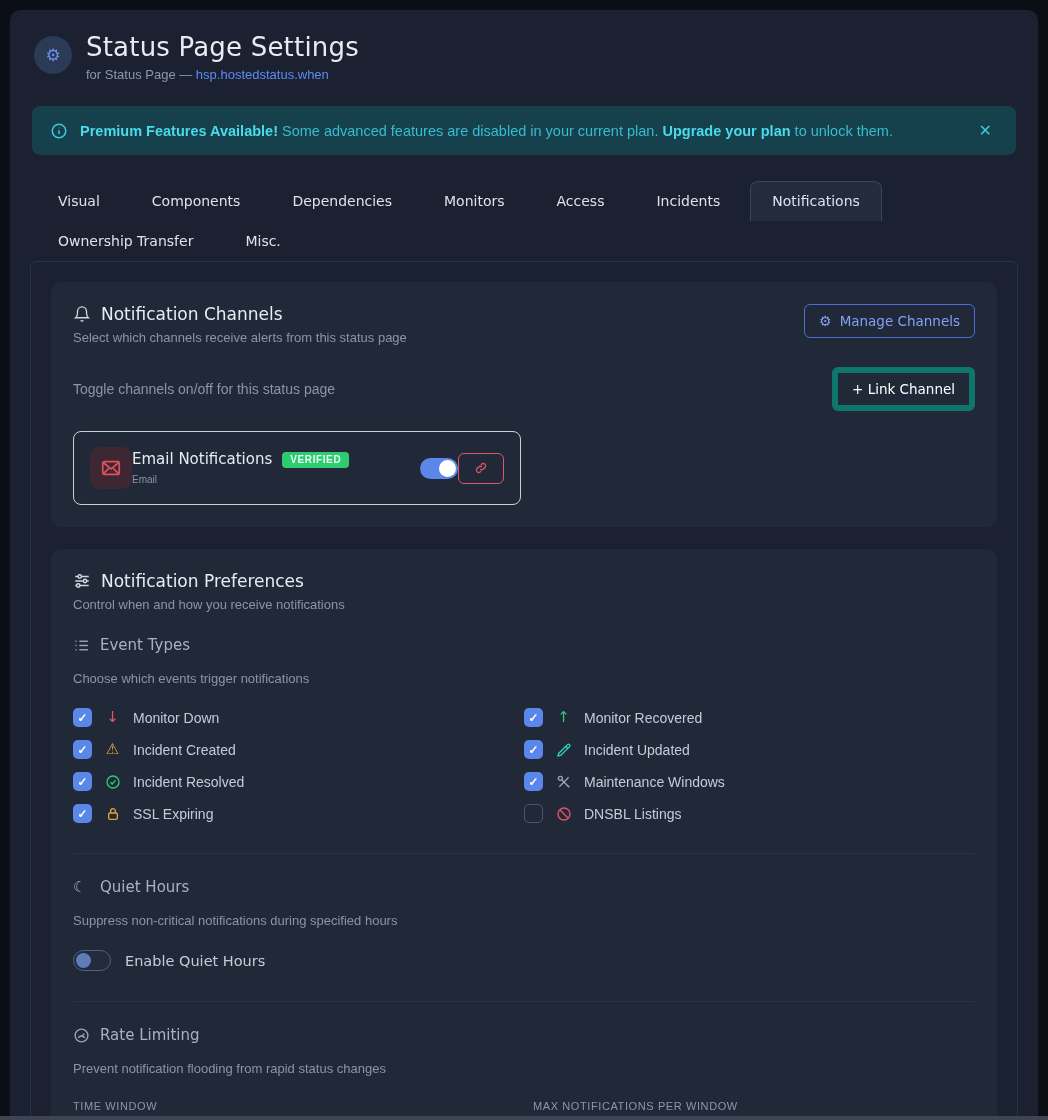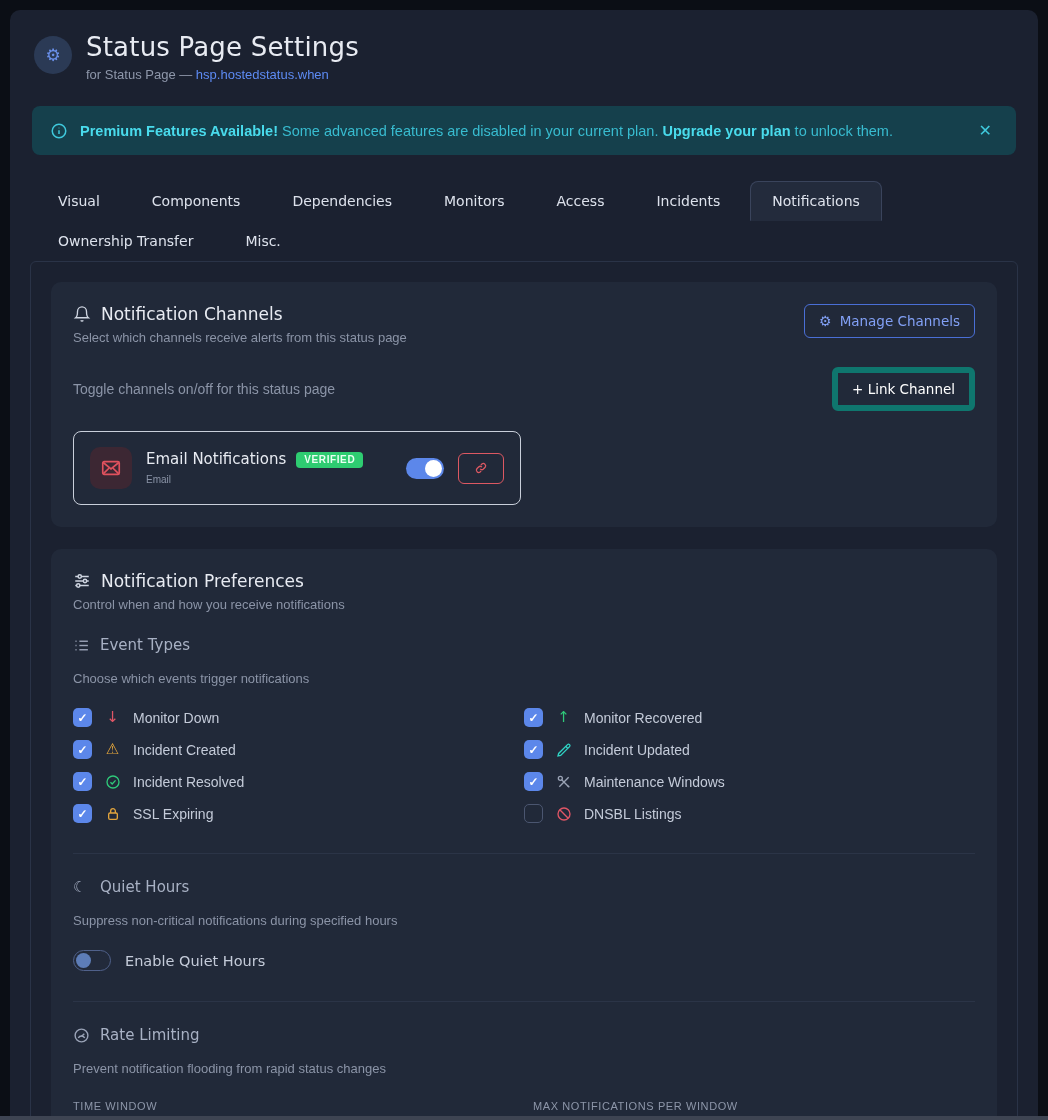--- a/index.html
+++ b/index.html
@@ -57,21 +57,21 @@
   .btn { display:inline-flex; align-items:center; gap:8px; border-radius:6px; font-size:13.5px;
          padding:8px 14px; background:transparent; cursor:pointer; font-family:"DejaVu Sans", sans-serif; }
   .btn-blue { border:1px solid #4a6fd6; color:#82a0f5; }
   .btn-green { border:6px solid #0f766e; color:#ffffff; }
   .btn .b-ic { font-size:14px; line-height:1; font-family:"DejaVu Sans", sans-serif; }
   .row2 { display:flex; align-items:center; justify-content:space-between; margin-top:22px; }
   .hint { font-size:14px; color:#8b94a7; }
   
   .channel {
     margin-top:20px; width:448px; border:1px solid #c9cfda; border-radius:8px;
-    padding:15px 16px; display:flex; align-items:center; gap:14px;
+    padding:15px 16px; display:flex; align-items:center; 
   }
   .ch-icobox { width:42px; height:42px; border-radius:10px; background:#3c2733;
     display:flex; align-items:center; justify-content:center; color:#e0525e; flex:0 0 auto; }
   .ch-icobox svg { width:22px; height:22px; }
   .ch-info { line-height:1; }
   .ch-name-row { display:flex; align-items:center; gap:10px; }
   .ch-name { font-size:15px; color:#e8ebf2; font-family:"DejaVu Sans", sans-serif; }
   .badge { background:#2ecc71; color:#eafff3; font-size:10px; font-weight:bold; letter-spacing:.6px;
     border-radius:4px; padding:3px 8px; }
   .ch-type { font-size:10px; color:#8b94a7; margin-top:7px; }

